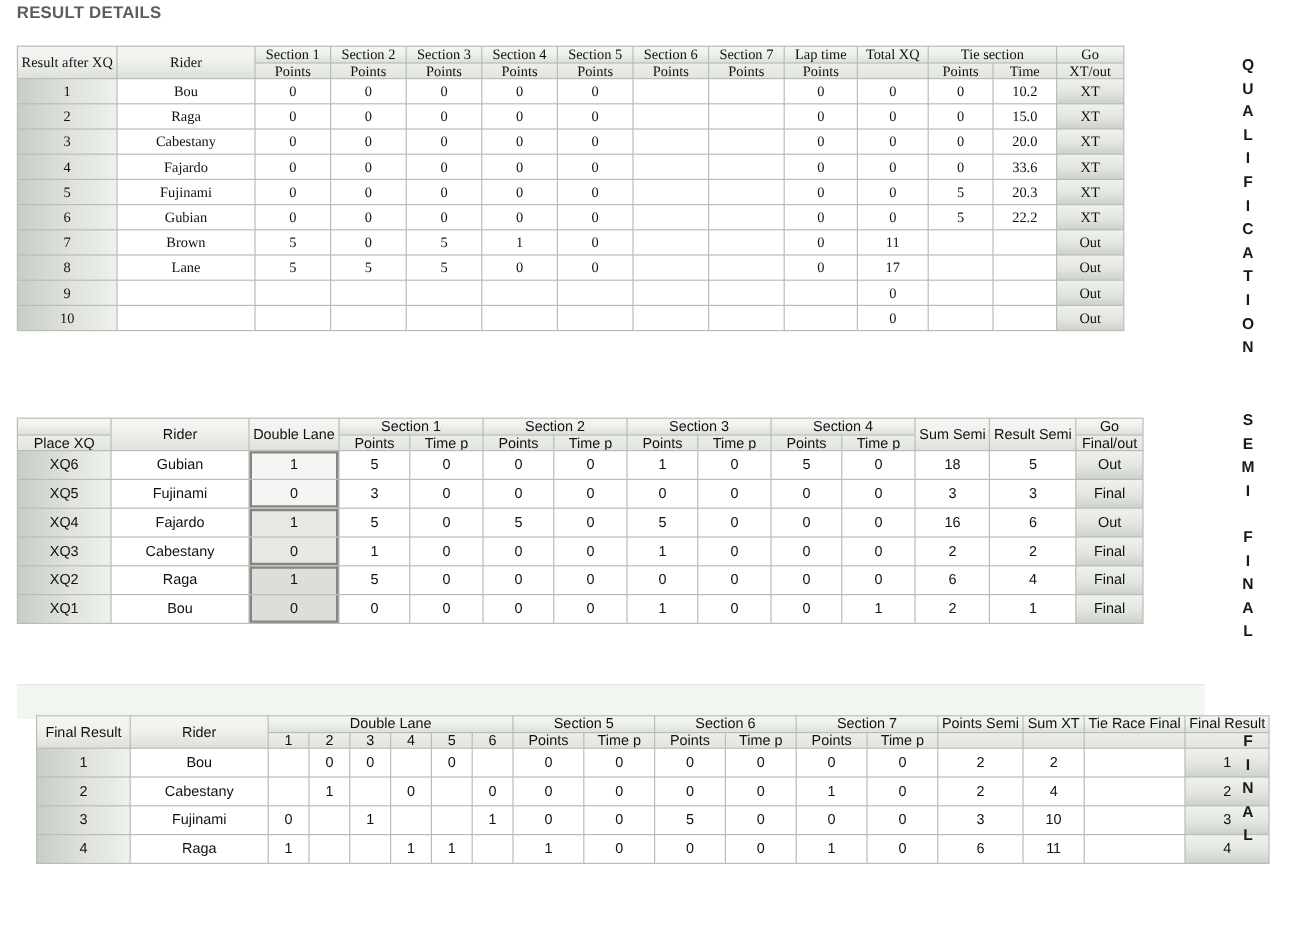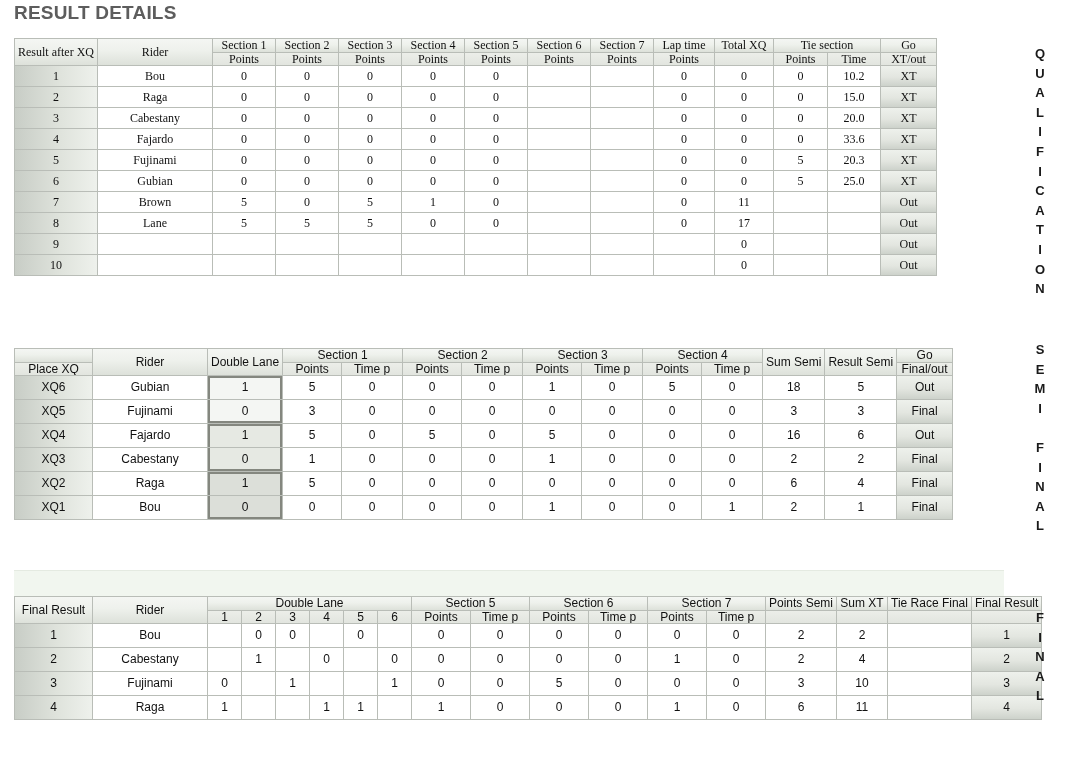--- a/index.html
+++ b/index.html
@@ -9,21 +9,21 @@
     font-family:"Liberation Sans", sans-serif;
     font-size:12px;
     color:#1a1a1a;
     overflow:hidden;
   }
   #page{position:relative;width:1074px;height:776px;}
 
   
   .page-title{
     position:absolute;left:14px;top:2px;
-    font-size:19px;font-weight:bold;letter-spacing:.2px;
+    font-size:14px;font-weight:bold;letter-spacing:.2px;
     color:#5d5d5d;
     font-family:"Liberation Sans", sans-serif;
   }
 
   
   .tbl-wrap{position:absolute;}
   table.grid{
     border-collapse:separate;
     border-spacing:1px;
     background:#b9bdb7;            
@@ -234,21 +234,21 @@
             <td class="num">0</td>
             <td class="num">0</td>
             <td class="num">0</td>
             <td class="num">0</td>
             <td class="num">0</td>
             <td class="num"></td>
             <td class="num"></td>
             <td class="num">0</td>
             <td class="num">0</td>
             <td class="right">5</td>
-            <td class="left">25.0</td>
+            <td class="left">22.2</td>
             <td class="go num">XT</td>
           </tr>
           <tr>
             <td class="stub num" style="height: 20px;">7</td>
             <td class="left">Brown</td>
             <td class="num">5</td>
             <td class="num">0</td>
             <td class="num">5</td>
             <td class="num">1</td>
             <td class="num">0</td>
@@ -452,21 +452,21 @@
             <td class="num">2</td>
             <td class="num">1</td>
             <td class="go num">Final</td>
           </tr>
         </tbody>
     </table>
   </div>
 
   <div class="green-band" style="left:14px;top:570px;width:990px;height:28px;"></div>
 
-  <div class="tbl-wrap" style="left:14px;top:596px;">
+  <div class="tbl-wrap" style="left:30px;top:596px;">
     <table class="grid" id="t-final">
       <colgroup>
         <col style="width:77px">
           <col style="width:114px">
         <col style="width:33px">
           <col style="width:33px">
           <col style="width:33px">
           <col style="width:33px">
           <col style="width:33px">
           <col style="width:33px">

